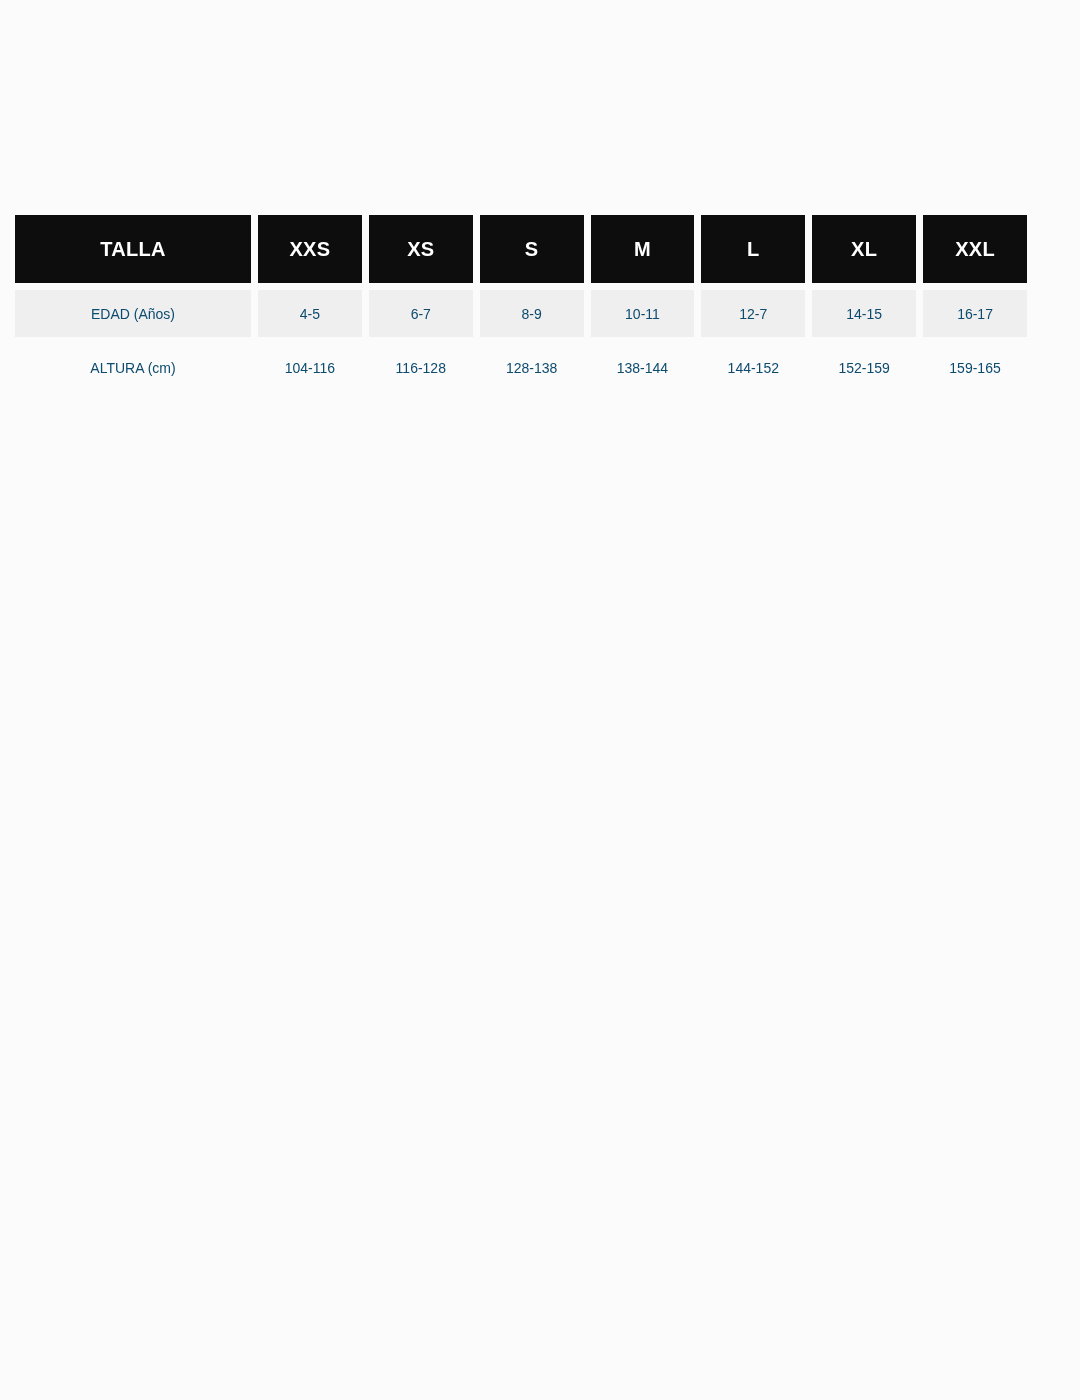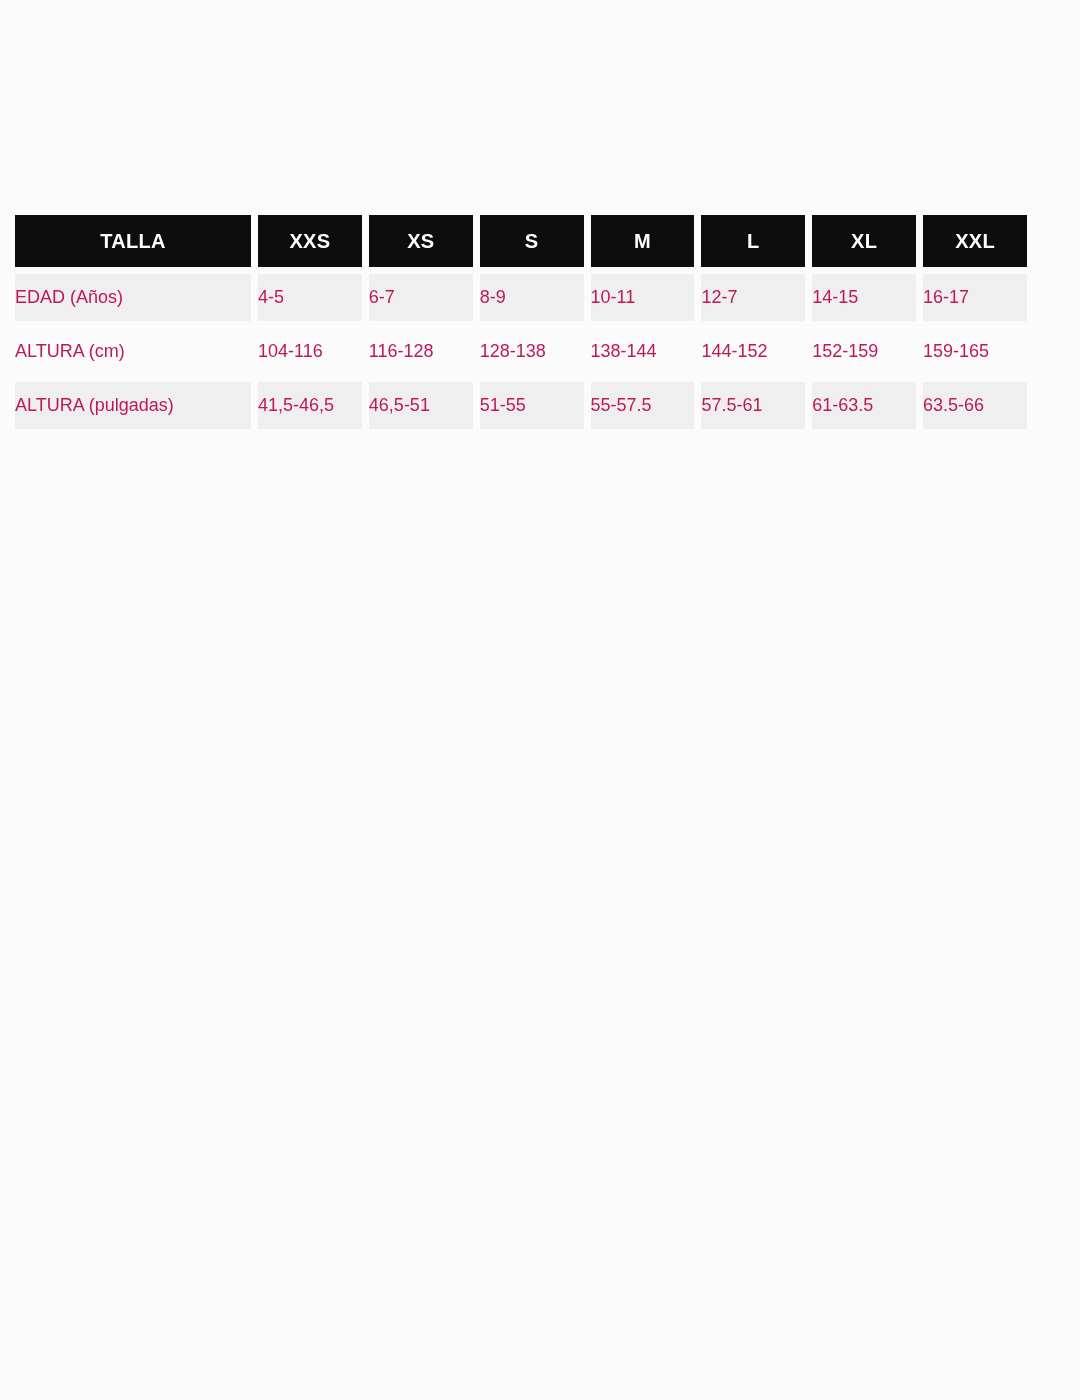--- a/index.html
+++ b/index.html
@@ -20,30 +20,31 @@
     border-collapse: separate;
     border-spacing: 7px;
     table-layout: fixed;
     width: 1026px;
   }
   table.size-table th {
     background: #0d0d0d;
     color: #ffffff;
     font-weight: bold;
     font-size: 20px;
-    height: 52px;
+    height: 68px;
     text-align: center;
     vertical-align: middle;
     letter-spacing: 0.3px;
     padding: 0;
   }
   table.size-table td {
     height: 47px;
-    font-size: 18px;
-    color: #be185d;
+    font-size: 14px;
+    color: #0c4a6e;
+    text-align: center;
     vertical-align: middle;
     background: transparent;
     padding: 0;
   }
   tr.shaded td {
     background: #efefef;
   }
 </style>
 </head>
 <body>
@@ -86,25 +87,15 @@
       <tr>
         <td>ALTURA (cm)</td>
         <td>104-116</td>
         <td>116-128</td>
         <td>128-138</td>
         <td>138-144</td>
         <td>144-152</td>
         <td>152-159</td>
         <td>159-165</td>
       </tr>
-      <tr class="shaded">
-        <td>ALTURA (pulgadas)</td>
-        <td>41,5-46,5</td>
-        <td>46,5-51</td>
-        <td>51-55</td>
-        <td>55-57.5</td>
-        <td>57.5-61</td>
-        <td>61-63.5</td>
-        <td>63.5-66</td>
-      </tr>
     </tbody>
   </table>
 </div>
 
 </body></html>

